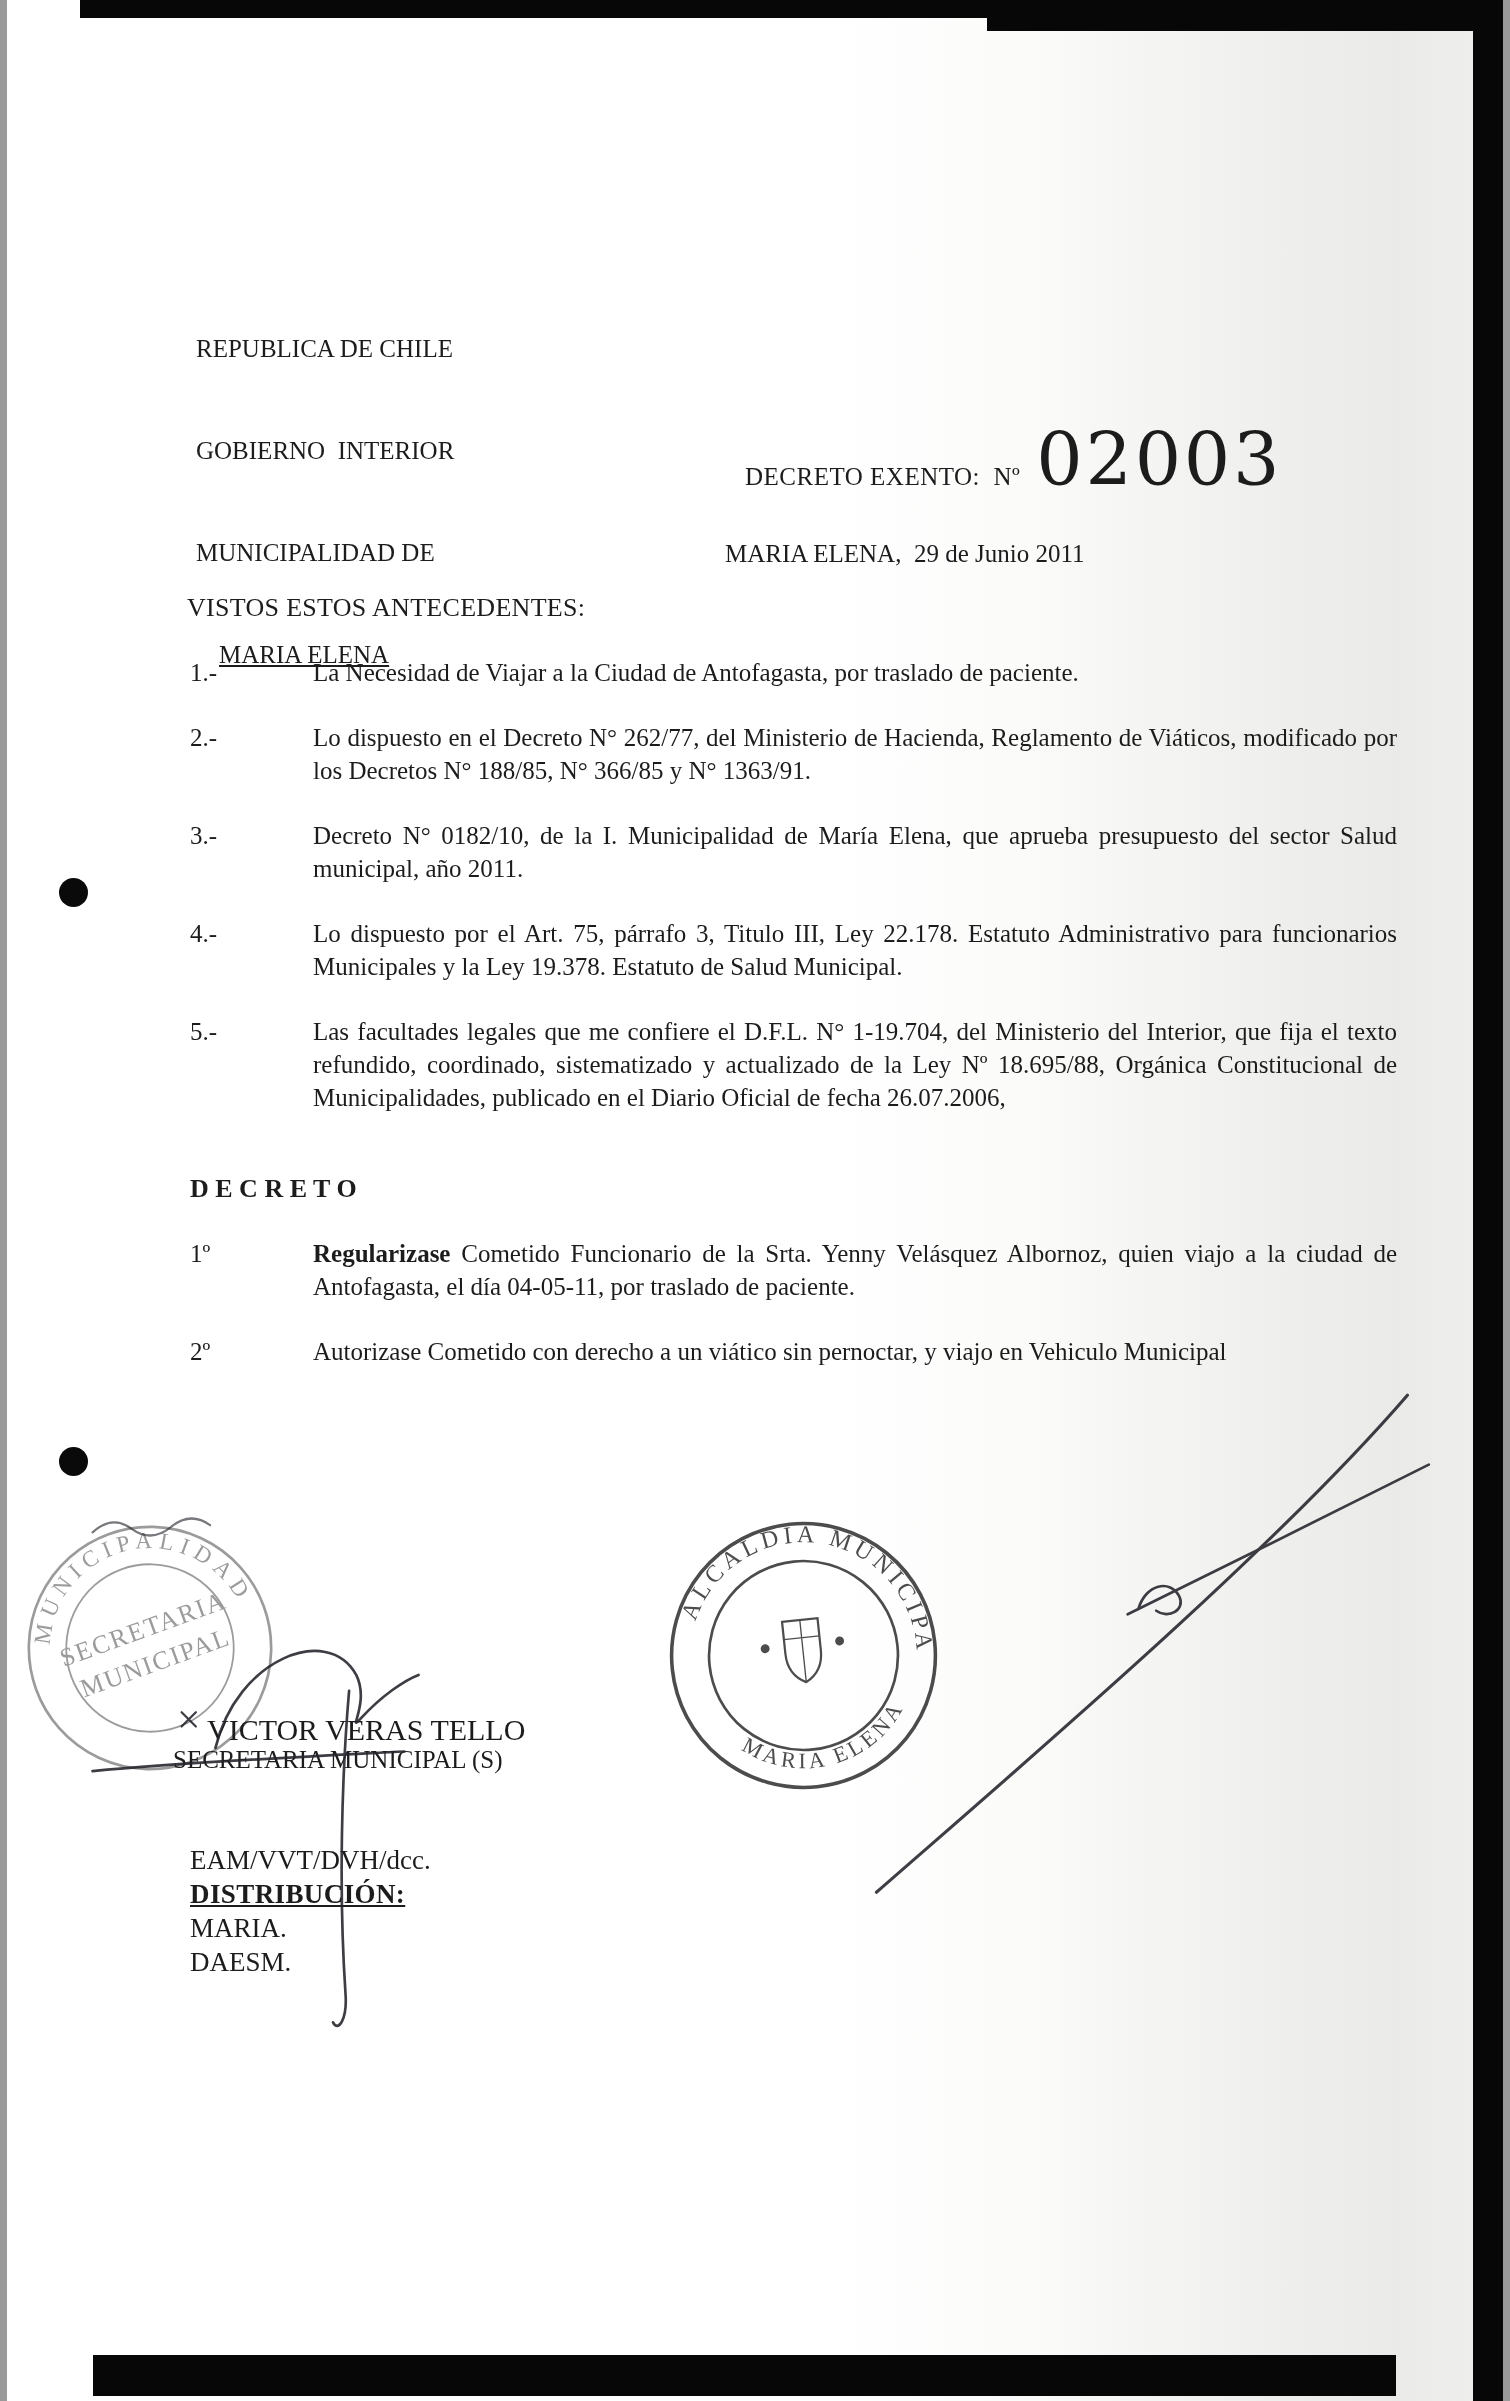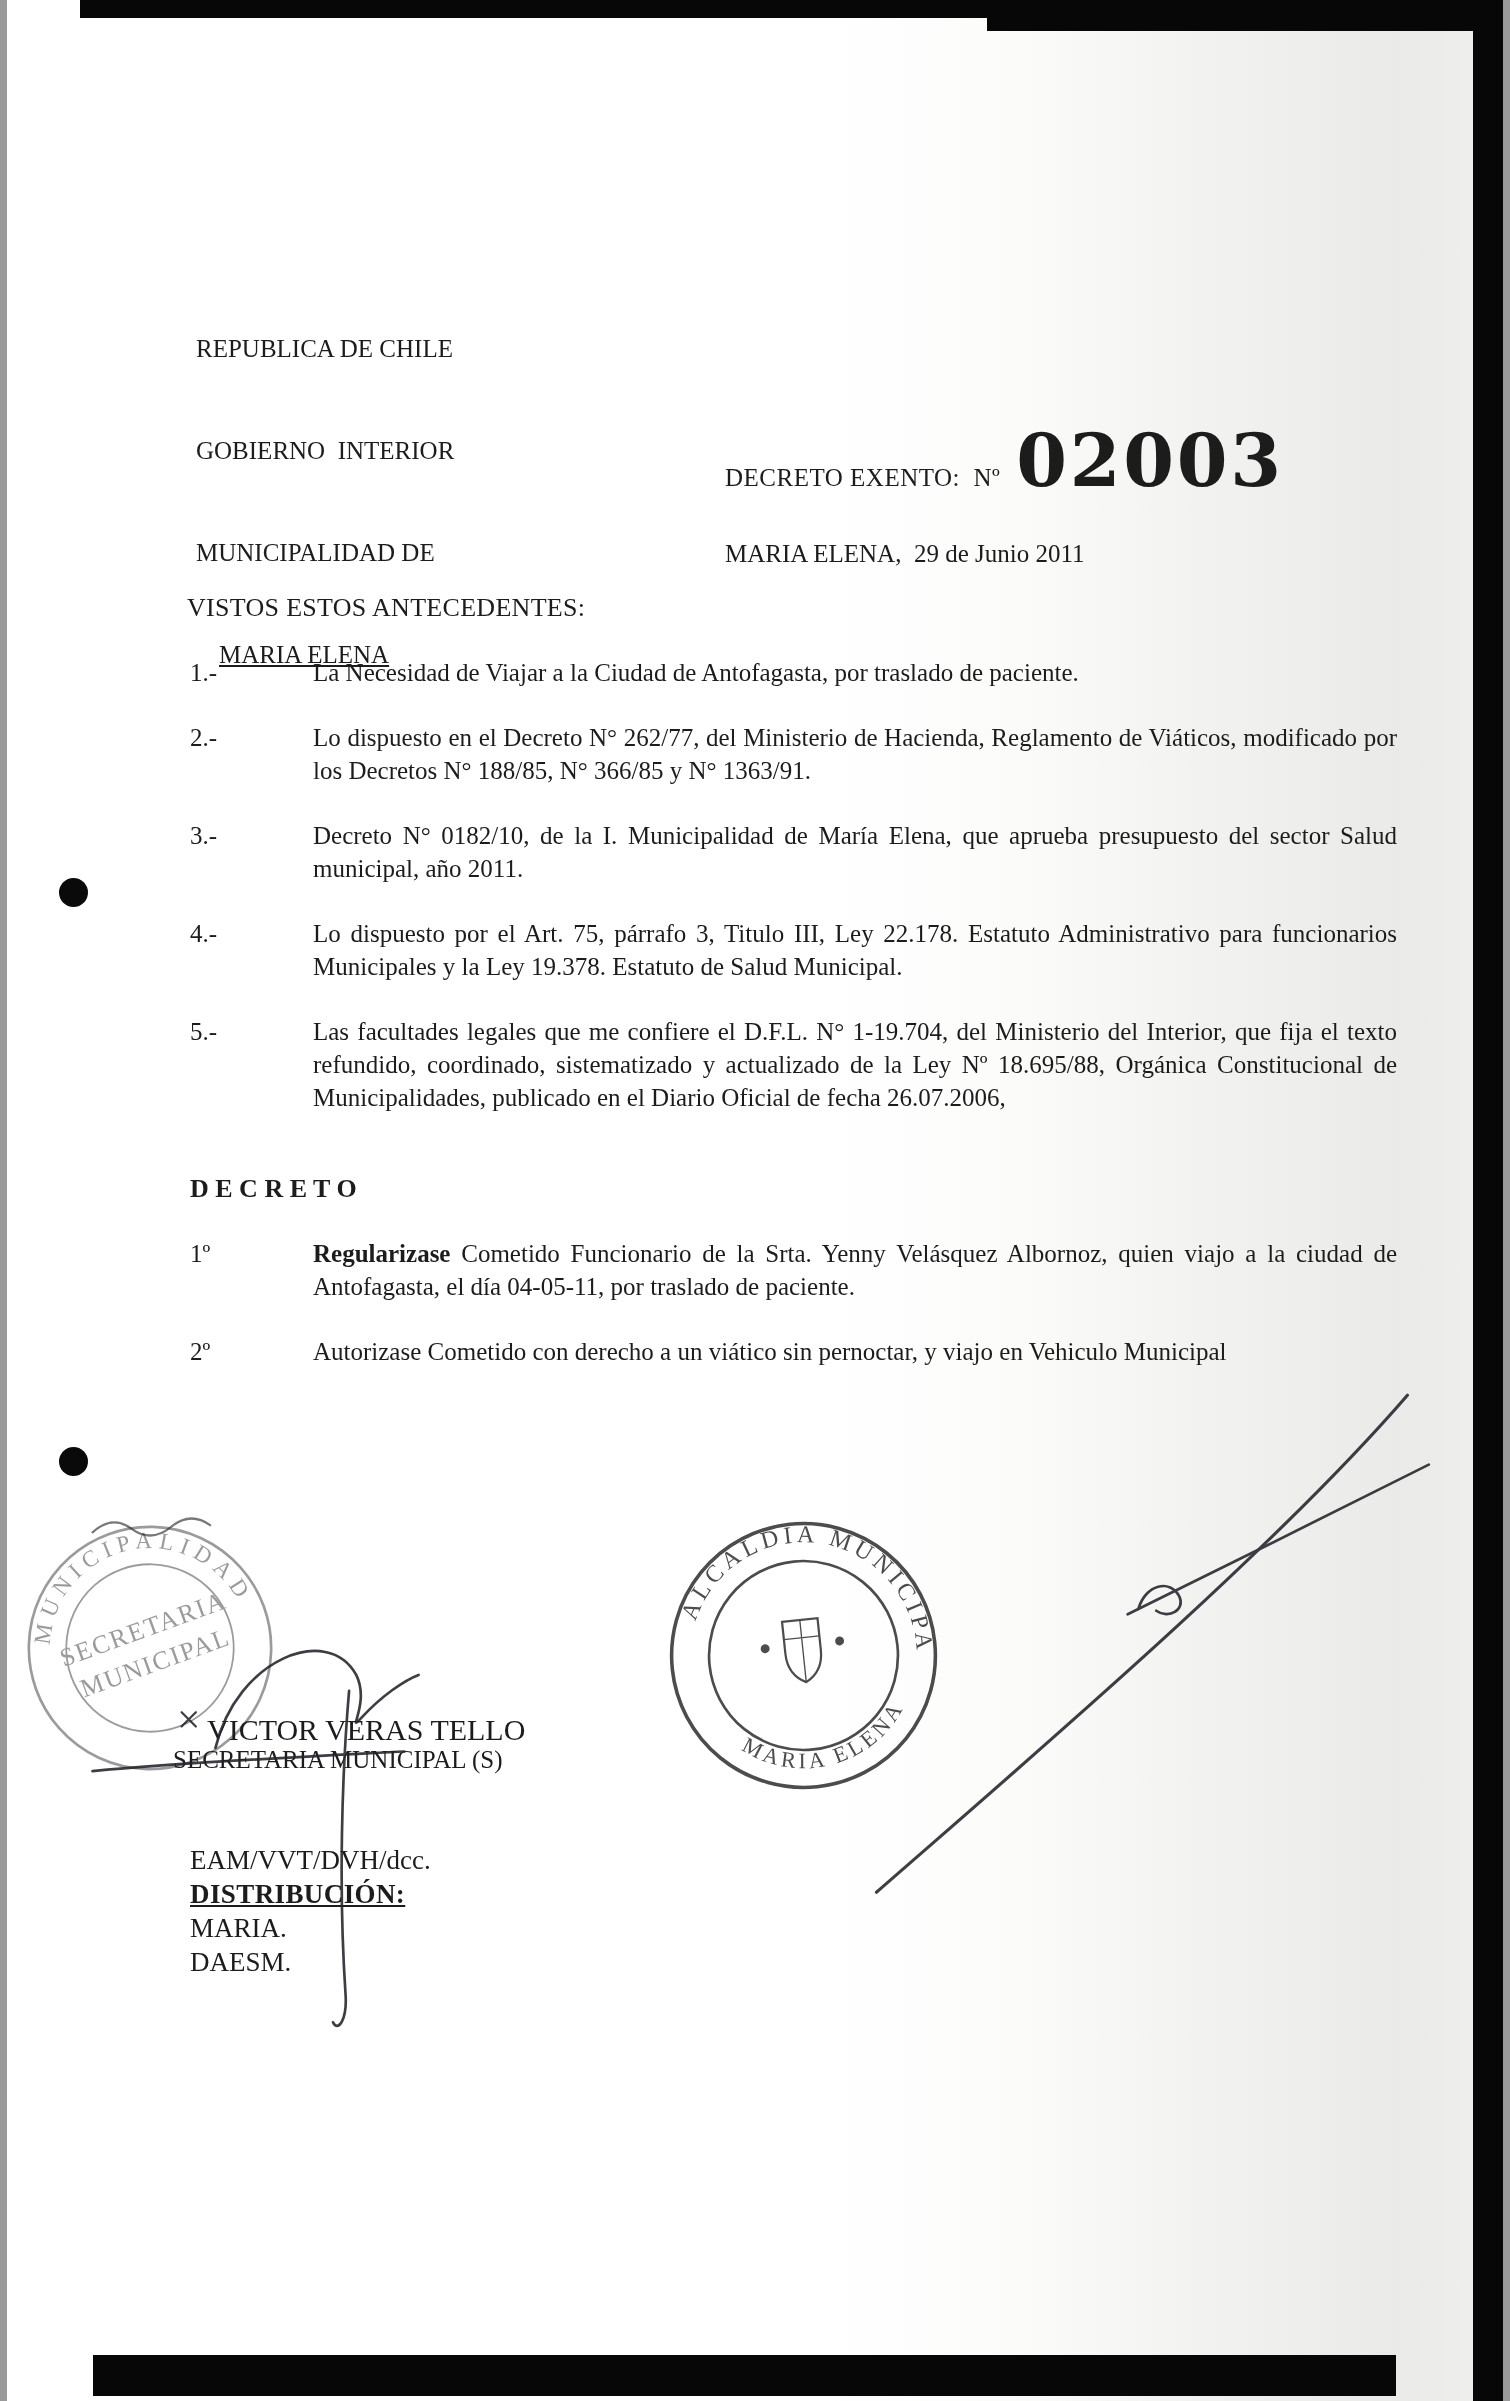--- a/index.html
+++ b/index.html
@@ -24,22 +24,22 @@
   .hole { position: absolute; width: 29px; height: 29px; border-radius: 50%; background: #0a0a0a; }
   .hole-1 { left: 52px; top: 878px; }
   .hole-2 { left: 52px; top: 1447px; }
 
   
   .letterhead { position: absolute; left: 189px; top: 264px; font-size: 25px; line-height: 34px; white-space: pre; }
   .letterhead .l4 { padding-left: 23px; text-decoration: underline; }
 
   
   .decree-line { position: absolute; left: 718px; top: 417px; display: flex; align-items: baseline; gap: 16px; }
-  .decree-label { font-size: 25px; letter-spacing: 0.5px; white-space: pre; }
-  .decree-number { font-size: 73px; font-family: "DejaVu Serif", serif; letter-spacing: 2.7px; font-weight: 700; }
+  .decree-label { font-size: 25px; letter-spacing: 0.5px; white-space: pre; margin-left: 20px; }
+  .decree-number { font-size: 73px; font-family: "DejaVu Serif", serif; letter-spacing: 2.7px; font-weight: 400; }
   .place-date { position: absolute; left: 718px; top: 540px; font-size: 25px; white-space: pre; }
 
   .vistos-title { position: absolute; left: 180px; top: 593px; font-size: 26px; letter-spacing: 0.3px; }
 
   .list { position: absolute; left: 183px; width: 1207px; }
   .vistos-list  { top: 656px; }
   .decreto-list { top: 1237px; }
   .row { display: flex; margin-bottom: 32px; font-size: 25px; line-height: 33px; }
   .row .num { flex: 0 0 87px; }
   .row .txt { flex: 1; text-align: justify; margin-left: 36px; }

